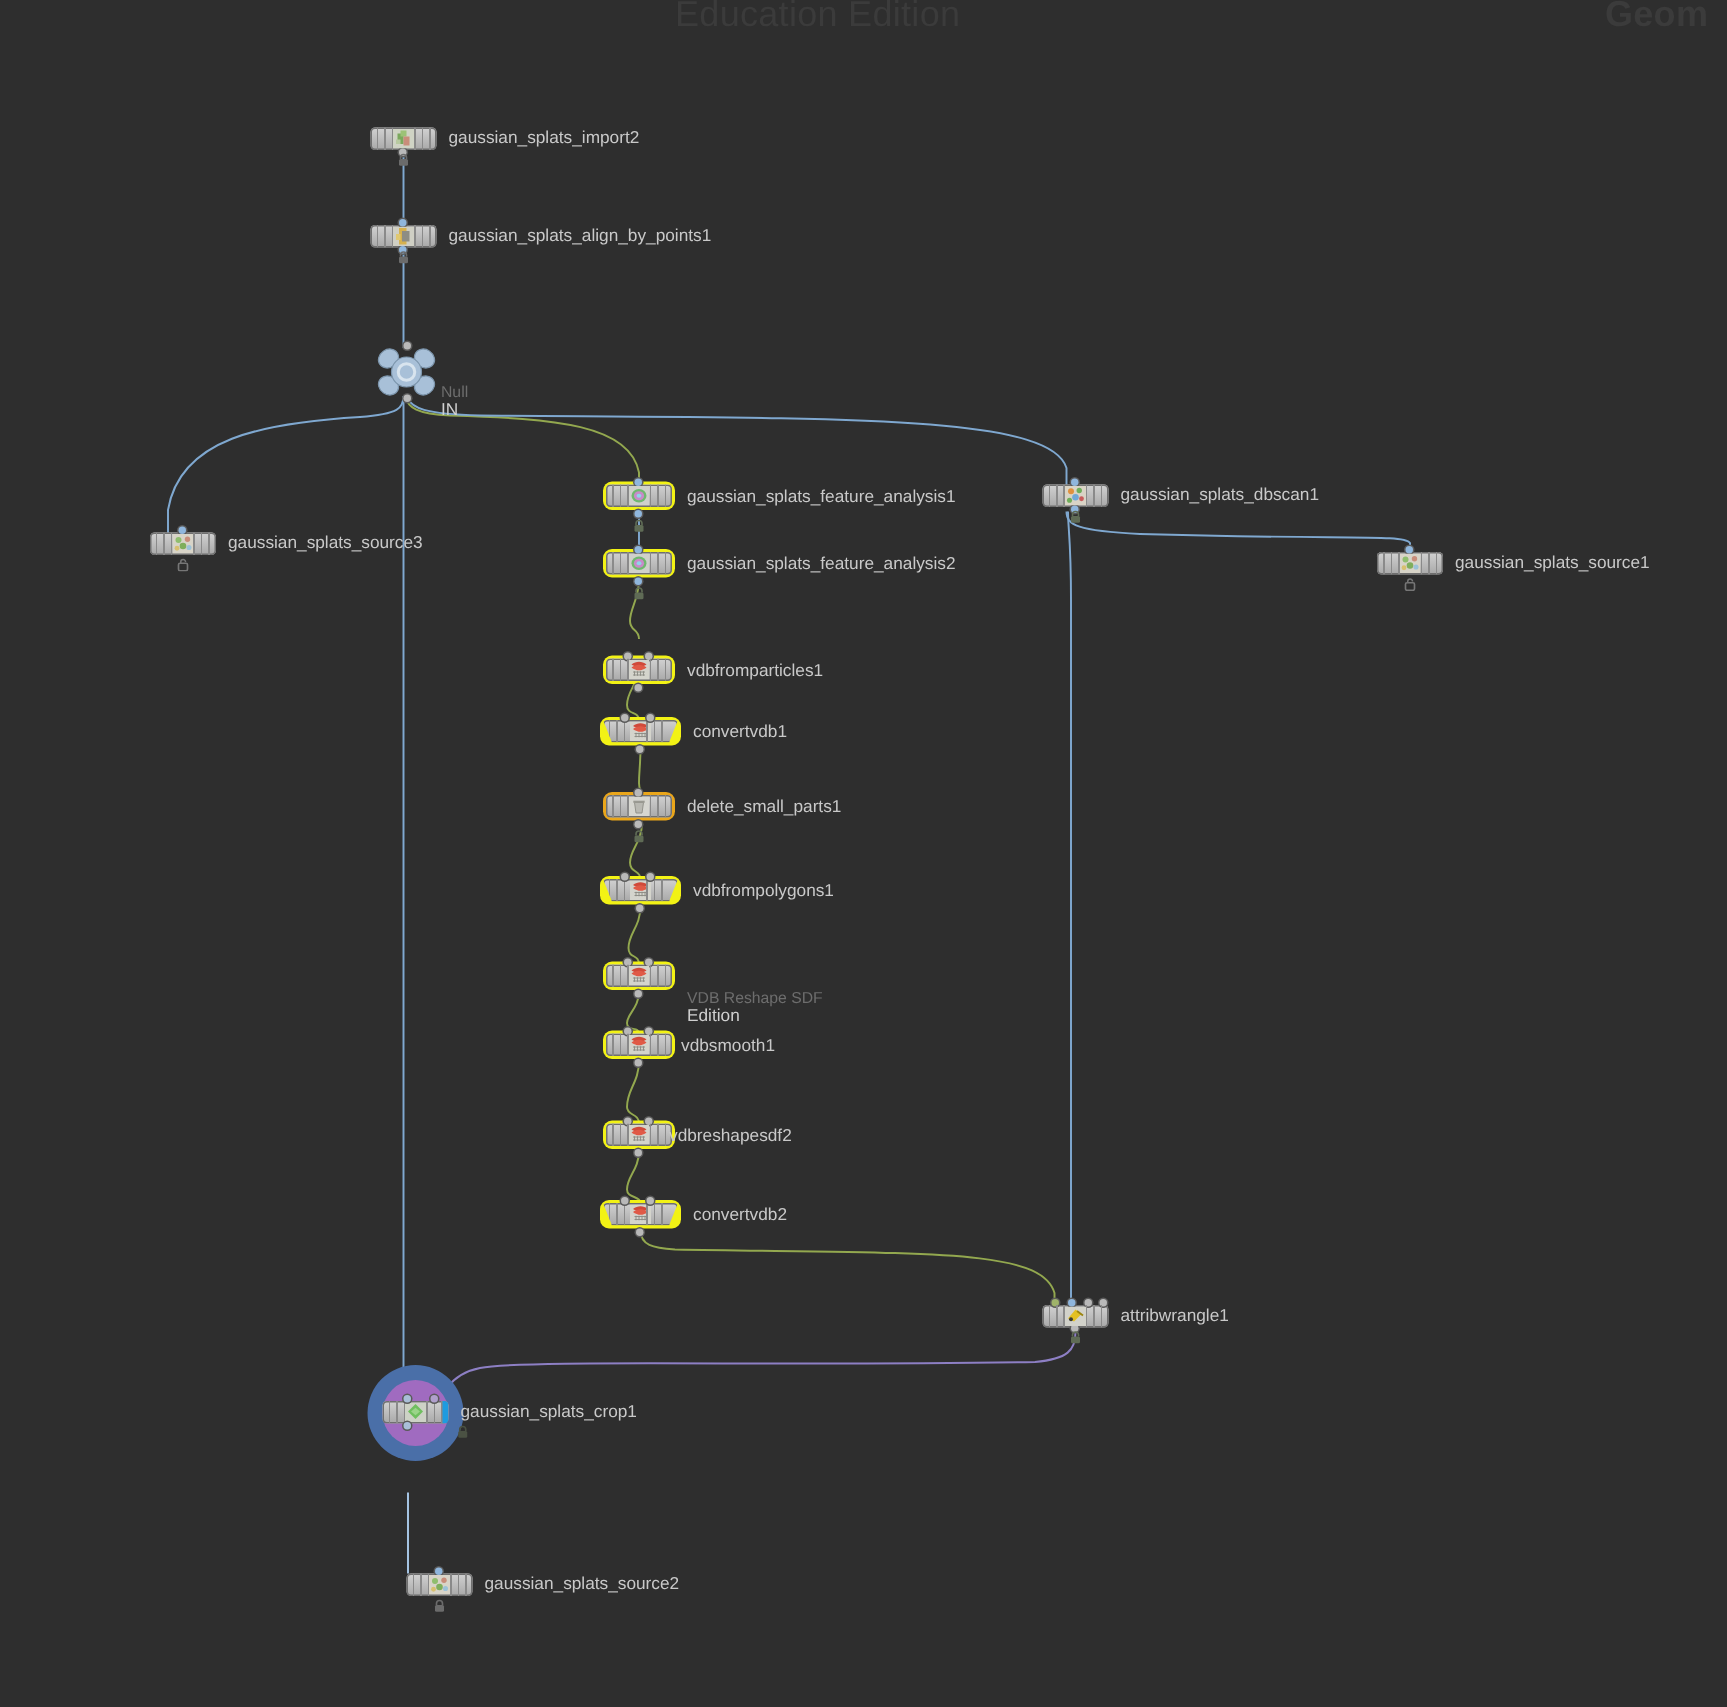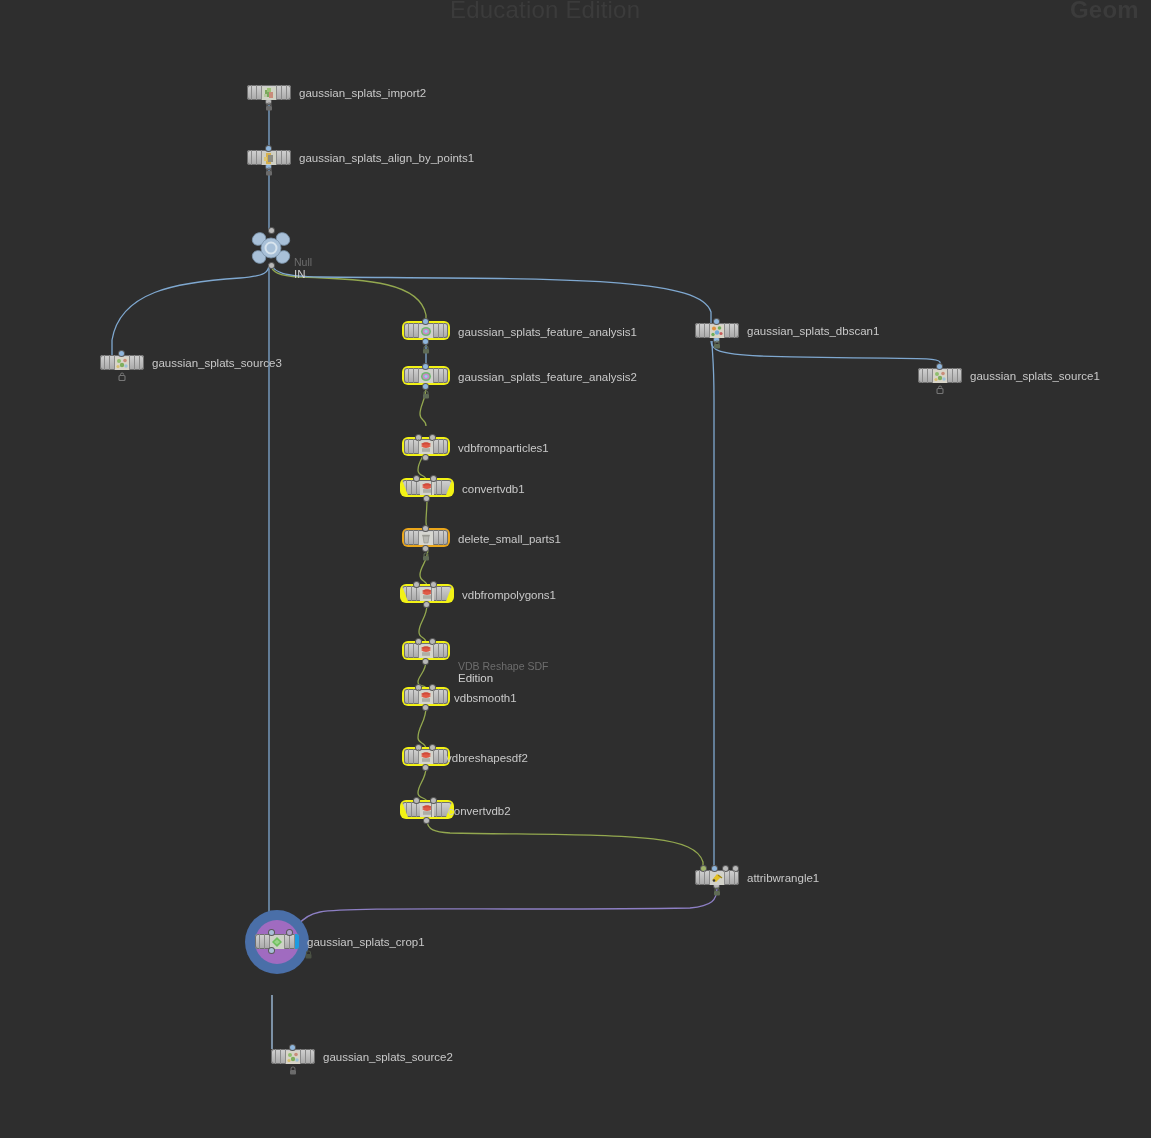--- a/index.html
+++ b/index.html
@@ -456,21 +456,21 @@
             <g stroke="#8a8a82" stroke-width="0.6">
               <path d="M3 8h8M3 10h8M4 7.5v3M6 7.5v3M8 7.5v3M10 7.5v3"></path>
             </g>
           </svg>
         </div>
       </div>
     </div>
     <span class="dot in" style="left:14px;top:-2px"></span>
     <span class="dot in" style="left:31px;top:-2px"></span>
     <span class="dot out" style="left:24px;bottom:-2px"></span>
-    <span class="label" style="left:40px">convertvdb2</span>
+    <span class="label" style="left:54px">convertvdb2</span>
   </div>
 
   <div class="node" style="left:695px;top:323px">
     <div class="body">
       <div class="glyph">
         <svg width="14" height="13" viewBox="0 0 14 13">
           <rect width="14" height="13" fill="#d9d4c6"></rect>
           <circle cx="4" cy="3.5" r="2" fill="#e0913f"></circle>
             <circle cx="9.5" cy="3" r="1.8" fill="#6fae5a"></circle>
           <circle cx="7" cy="7.5" r="2.2" fill="#70a8d8"></circle>

